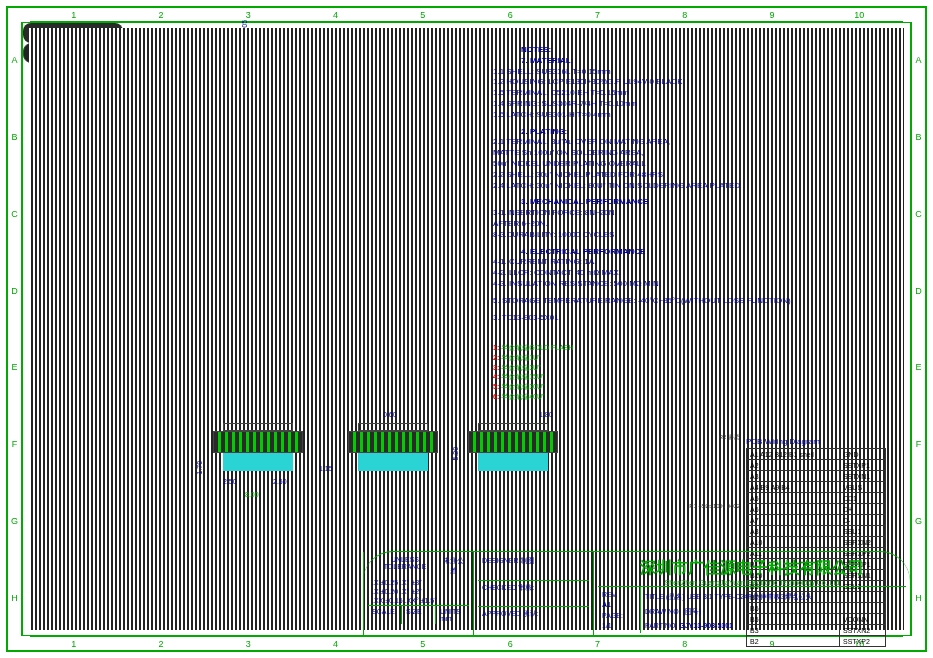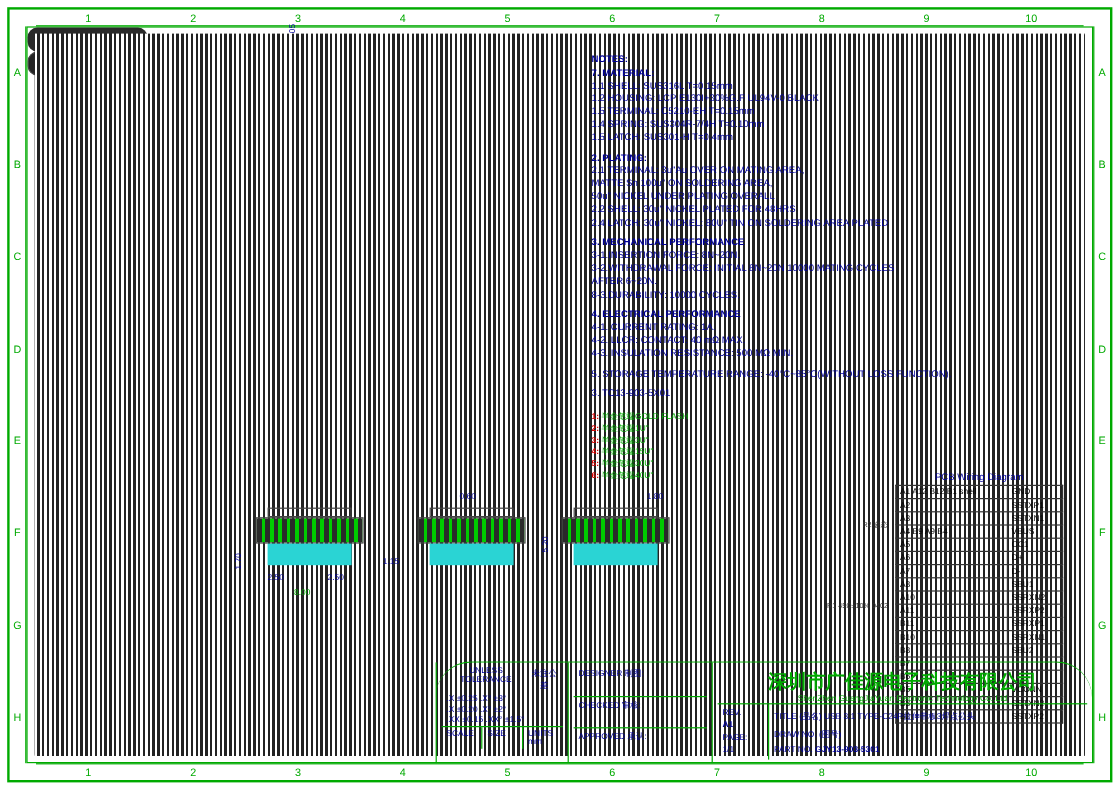--- a/index.html
+++ b/index.html
@@ -23,21 +23,21 @@
   .grid-left, .grid-right { position: absolute; width: 14px; top: 14px; bottom: 14px; display: flex; flex-direction: column; }
   .grid-left { left: 0; border-right: 1px solid #0a0; }
   .grid-right { right: 0; border-left: 1px solid #0a0; }
   .grid-left div, .grid-right div { flex: 1; display:flex; align-items:center; justify-content:center; color: #0a0; font-size:9px; }
 
   .inner { position: absolute; left: 14px; right: 14px; top: 14px; bottom: 14px; border: 1px solid #0a0;}
 
   
   .notes { position: absolute; left: 470px; top: 22px; width: 400px; color: #009; font-size: 8px; line-height: 1.35; }
   .notes .sec { margin-bottom: 6px; }
-  .notes .hdr { font-weight: bold; }
+  .notes .hdr { font-weight: bold; padding-left: 28px; }
   .dim { position: absolute; color: #009; font-size: 7px; white-space:nowrap; }
   .dim.green { color: #0a0; }
 
   
   #view1 { left: 100px; top: 40px; width: 100px; height: 20px; background: #2a2a2a; border-radius: 8px; }
   #view1 .pins { position:absolute; left:6px; right:6px; top:6px; bottom:6px; background: repeating-linear-gradient(90deg,#fff 0 2px,#2a2a2a 2px 4px);}
   .lbl-small { position:absolute; font-size:6px; color:#0a0; }
 
   
   .body-view { position:absolute; width:70px; height:130px; }
@@ -60,21 +60,21 @@
   #foot2 { left: 325px; }
   #foot3 { left: 445px; }
 
   
   .legend { position:absolute; left: 470px; top: 320px; font-size:7px; }
   .legend div { color:#0a0; line-height:1.4;}
   .legend .num { color:#d00; font-weight:bold;}
 
   
   .wiring { position:absolute; right: 24px; top: 370px; width: 140px; font-size:7px; border-collapse:collapse;}
-  .wiring caption { color:#009; font-size:8px; padding-bottom:2px; text-align:center;}
+  .wiring caption { color:#009; font-size:8px; padding-bottom:2px; text-align:left;margin-top:44px;}
   .wiring td { border:1px solid #333; padding: 1px 3px; height:11px;}
   .r-label { position:absolute; font-size:6px; color:#333;}
   #r1 { right: 170px; top: 480px;}
   #r2 { right: 170px; top: 410px;}
 
   
   .titleblock { position:absolute; left: 340px; right: 0; bottom: 0; height: 84px; border-top:1px solid #0a0; display:flex;border-radius:30px; }
   .tb-cell { border-left:1px solid #0a0; padding:2px 4px; color:#009; font-size:7px; position:relative;}
   .tb-row { display:flex; border-top:1px solid #0a0;}
   .tol { width: 110px; display:flex; flex-direction:column;}
@@ -231,21 +231,20 @@
         <div id="ns2">
             <div>2.1 TERMINAL: 3u"Au OVER  ON MATING AREA,</div>
             <div>MATTE Sn 100u" ON SOLDERING AREA,</div>
             <div>50u" NICKEL UNDER PLATING OVERALL</div>
             <div>2.2 SHELL: 30u" NICKEL PLATED  FOR 48HRS</div>
             <div>2.4 LATCH: 30u" NICKEL:  80U" TIN ON SOLDERING AREA PLATED</div>
           </div></div>
       <div class="sec"><span class="hdr">3. MECHANICAL PERFORMANCE</span>
         <div id="ns3">
             <div>3-1.INSERTION FORCE: 8N~20N.</div>
-            <div>3-2.WITHDRAWAL FORCE: INITIAL 8N~20N 10000 MATING CYCLES</div>
             <div>     AFTER 6~20N.</div>
             <div>8-3.DURABILITY: 10000 CYCLES.</div>
           </div></div>
       <div class="sec"><span class="hdr">4. ELECTRICAL PERFORMANCE</span>
         <div id="ns4">
             <div>4-1. CURRENT RATING: 1A.</div>
             <div>4-2. LLCR: CONTACT: 40 mΩ MAX.</div>
             <div>4-3. INSULATION RESISTANCE: 500 MΩ MIN.</div>
           </div></div>
       <div class="sec">5. STORAGE TEMPERATURE RANGE: -40°C~85°C(WITHOUT LOSS FUNCTION).</div>

